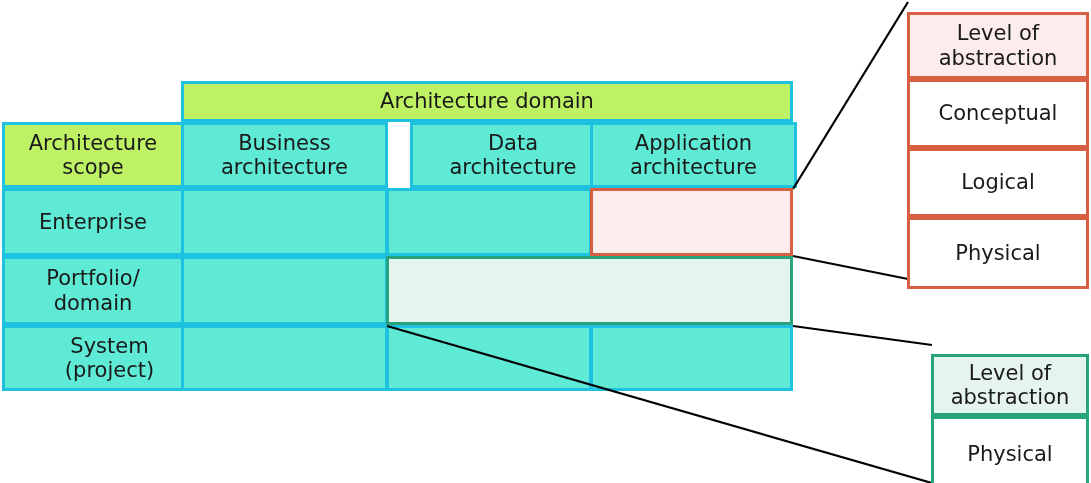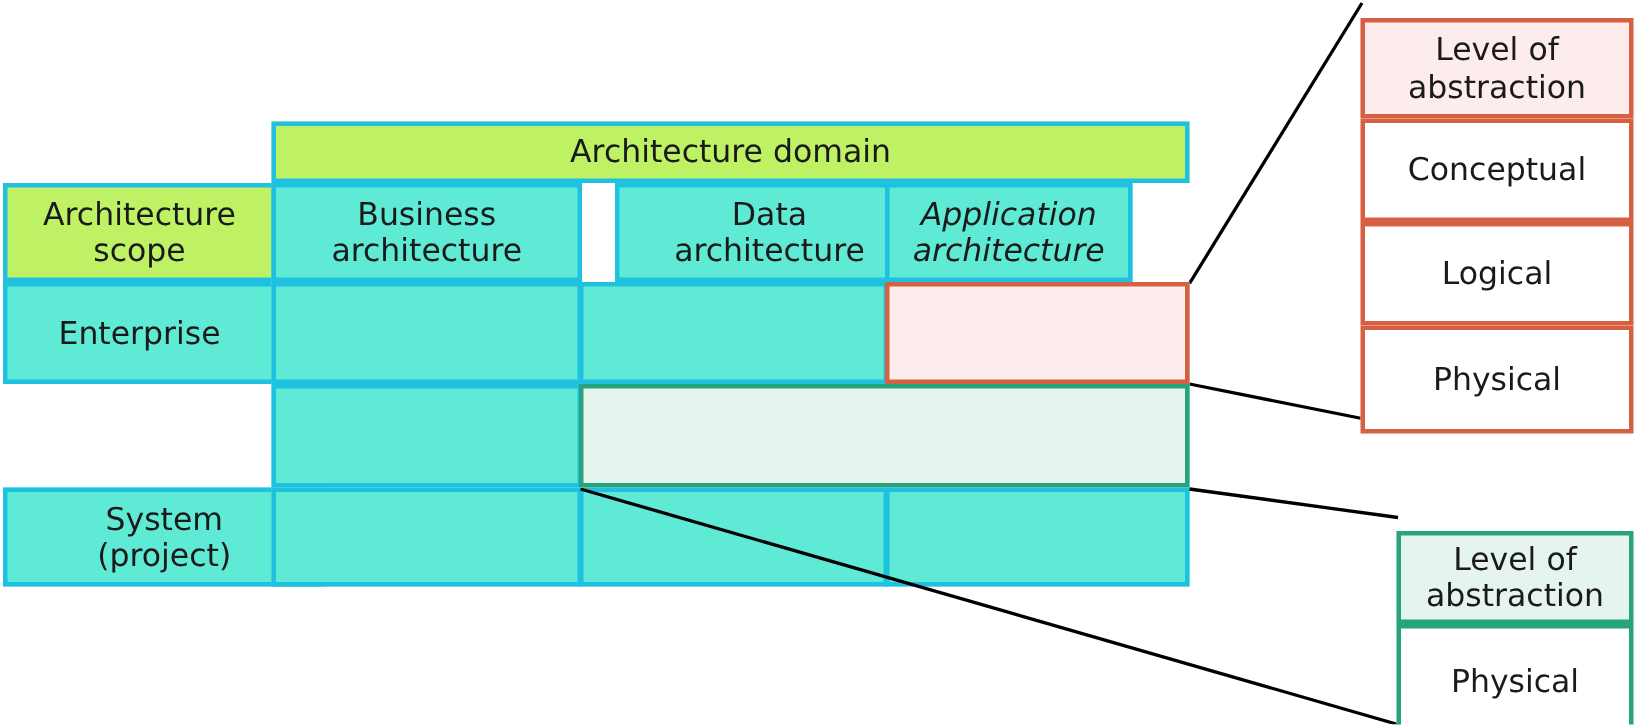--- a/index.html
+++ b/index.html
@@ -88,28 +88,30 @@
 
   <div class="cell cyan cyan-fill" style="left:181px; top:81px; width:612px; height:41px;">Architecture domain</div>
 
   <div class="cell cyan cyan-fill" style="left:2px; top:122px; width:182px; height:66px;">Architecture
 scope</div>
 
   <div class="cell cyan" style="left:181px; top:122px; width:207px; height:66px;">Business
 architecture</div>
   <div class="cell cyan" style="left:386px; top:122px; width:206px; height:66px;margin-left:24px;">Data
 architecture</div>
-  <div class="cell cyan" style="left:590px; top:122px; width:165px; height:66px;font-style:italic;">Application
+  <div class="cell cyan" style="left:590px; top:122px; width:207px; height:66px;">Application
 architecture</div>
 
   <div class="cell cyan" style="left:2px; top:188px; width:182px; height:68px;">Enterprise</div>
   <div class="cell cyan" style="left:181px; top:188px; width:207px; height:68px;"></div>
   <div class="cell cyan" style="left:386px; top:188px; width:206px; height:68px;"></div>
   <div class="cell cyan" style="left:590px; top:188px; width:203px; height:68px;"></div>
 
+  <div class="cell cyan" style="left:2px; top:256px; width:182px; height:69px;">Portfolio/
+domain</div>
   <div class="cell cyan" style="left:181px; top:256px; width:207px; height:69px;"></div>
   <div class="cell cyan" style="left:386px; top:256px; width:206px; height:69px;"></div>
   <div class="cell cyan" style="left:590px; top:256px; width:203px; height:69px;"></div>
 
   <div class="cell cyan" style="left:2px; top:325px; width:215px; height:66px;">System
 (project)</div>
   <div class="cell cyan" style="left:181px; top:325px; width:207px; height:66px;"></div>
   <div class="cell cyan" style="left:386px; top:325px; width:206px; height:66px;"></div>
   <div class="cell cyan" style="left:590px; top:325px; width:203px; height:66px;"></div>
 

